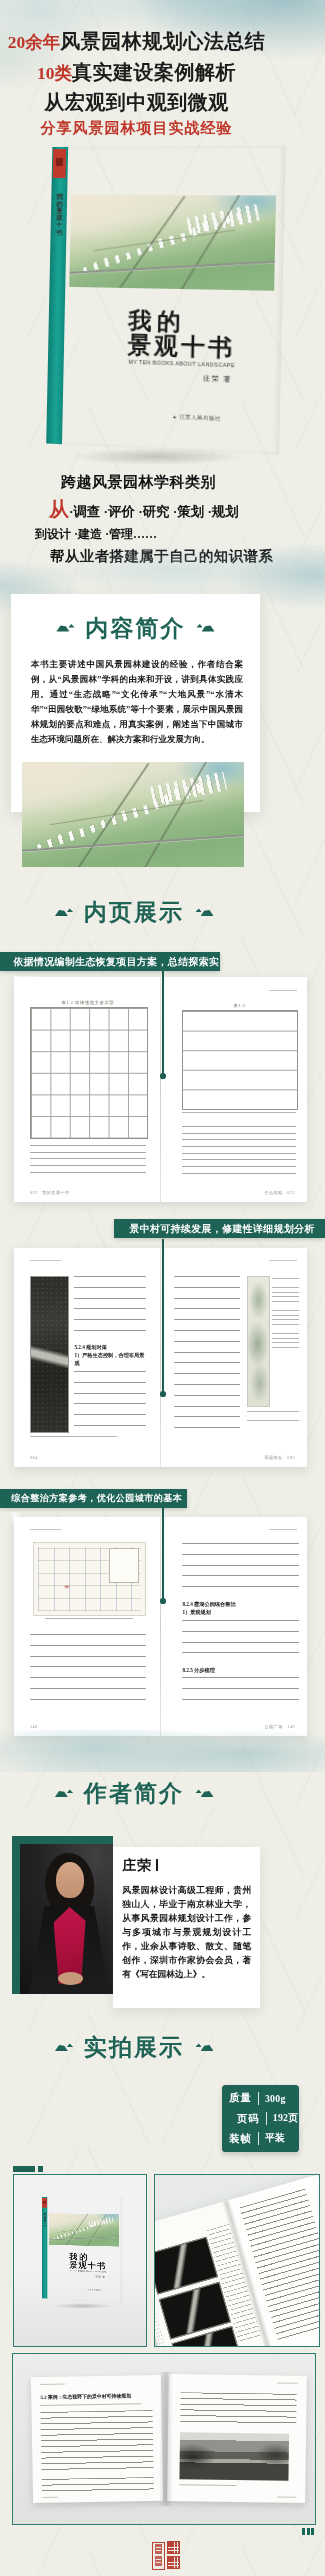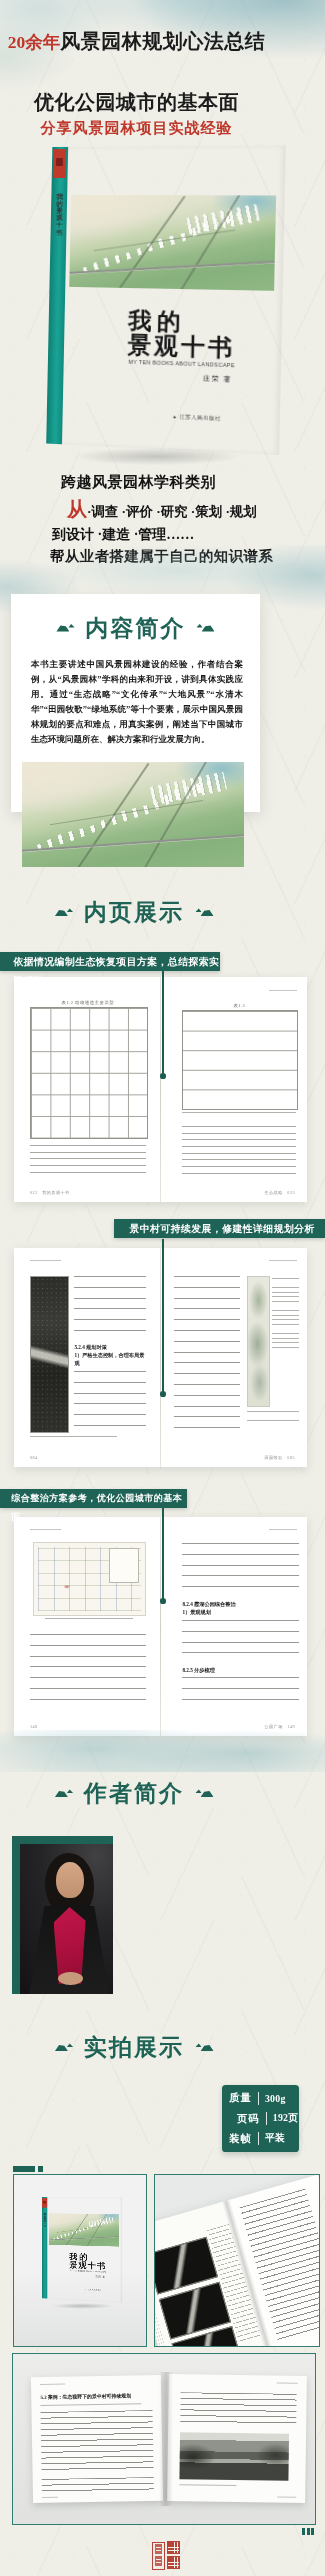--- a/index.html
+++ b/index.html
@@ -206,22 +206,25 @@
 </head>
 <body>
 
 <div class="page">
   <div class="texture abs"></div>
   <div class="wash-top abs"></div>
 
   <div class="mkt abs" style="top:28px;">
     <span class="em">20余年</span><span class="t">风景园林规划心法总结</span>
   </div>
+  <div class="mkt abs" style="top:59px;">
+    <span class="em">10类</span><span class="t">真实建设案例解析</span>
+  </div>
   <div class="mkt abs" style="top:89px;">
-    <span class="t">优化公园城市的基本面</span>
+    <span class="t">从宏观到中观到微观</span>
   </div>
   <div class="mkt abs mkt4" style="top:119px;">分享风景园林项目实战经验</div>
 
   <div class="book-shadow abs"></div>
   <div class="book abs">
     <div class="spine">
       <div class="spine-red">
         <div class="spine-seal"></div>
       </div>
       <div class="spine-title">我的景观十书</div>
@@ -239,24 +242,24 @@
       <div class="cover-title2">景观十书</div>
       <div class="cover-sub">MY TEN BOOKS ABOUT LANDSCAPE</div>
       <div class="cover-author">庄荣 著</div>
       <div class="cover-pub">
         <span class="pub-mark">▲</span><span>江苏人民出版社</span>
       </div>
     </div>
   </div>
 
   <div class="tg abs" style="top:473px;left:61px;font-size:15px;letter-spacing:0.5px;">跨越风景园林学科类别</div>
-  <div class="tg abs" style="top:496px;left:67px;">
+  <div class="tg abs" style="top:496px;left:49px;">
     <span style="font-size:20px;color:var(--red);">从</span><span style="font-size:13.4px;">·调查 ·评价 ·研究 ·策划 ·规划</span>
   </div>
-  <div class="tg abs" style="top:526px;left:52px;font-size:14px;">到设计 ·建造 ·管理……</div>
+  <div class="tg abs" style="top:526px;left:35px;font-size:12px;">到设计 ·建造 ·管理……</div>
   <div class="tg abs" style="top:547px;left:50px;font-size:14.4px;letter-spacing:0.5px;">帮从业者搭建属于自己的知识谱系</div>
 
   <div class="wash-mid abs"></div>
 
   <div class="intro-card abs">
     <div class="sec-head" style="position:absolute;left:-9.8px;top:18.5px;">
       <span class="mk"></span>
       <span class="ht">内容简介</span>
       <span class="mk r"></span>
     </div>
@@ -348,20 +351,24 @@
     <span class="ht">作者简介</span>
     <span class="mk r"></span>
   </div>
   <div class="a-frame abs"></div>
   <div class="a-photo abs">
     <i class="hair"></i>
       <i class="face"></i>
       <i class="body"></i>
       <i class="blouse"></i>
       <i class="hands"></i>
+  </div>
+  <div class="a-panel abs">
+    <div class="a-name"><span>庄荣</span><i></i></div>
+    <div class="a-bio">风景园林设计高级工程师，贵州独山人，毕业于南京林业大学，从事风景园林规划设计工作，参与多项城市与景观规划设计工作，业余从事诗歌、散文、随笔创作，深圳市作家协会会员，著有《写在园林边上》。</div>
   </div>
 
   <div class="sec-head abs" style="top:2032px;">
     <span class="mk"></span>
     <span class="ht">实拍展示</span>
     <span class="mk r"></span>
   </div>
   <div class="spec-card abs" style="left:222px;top:2085px;width:77px;height:67px;">
     <div class="spec-row">
       <span class="spec-label" style="width:29px;padding-left:7.2px;">质量</span>

